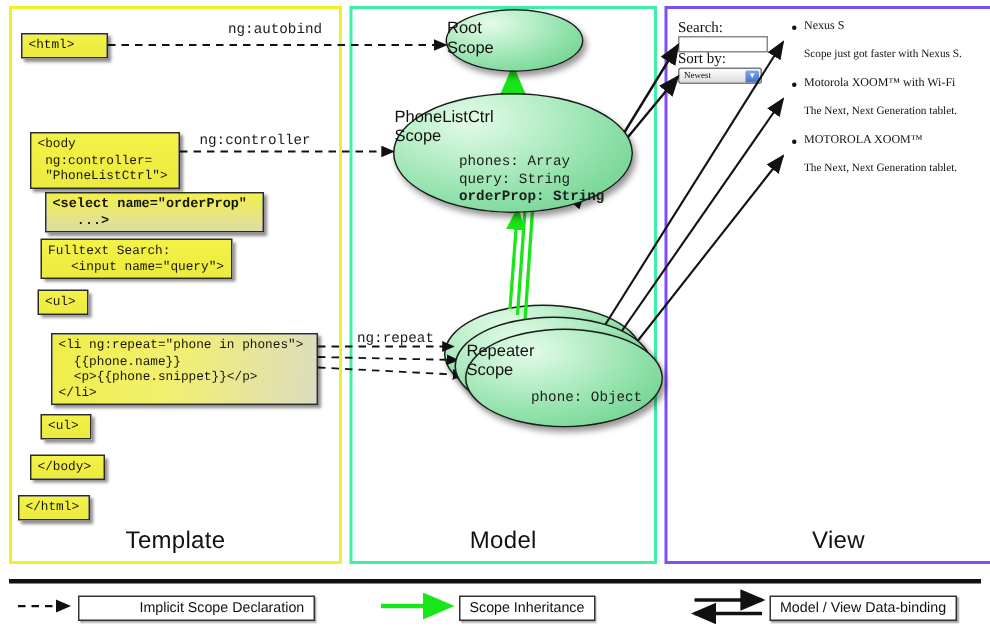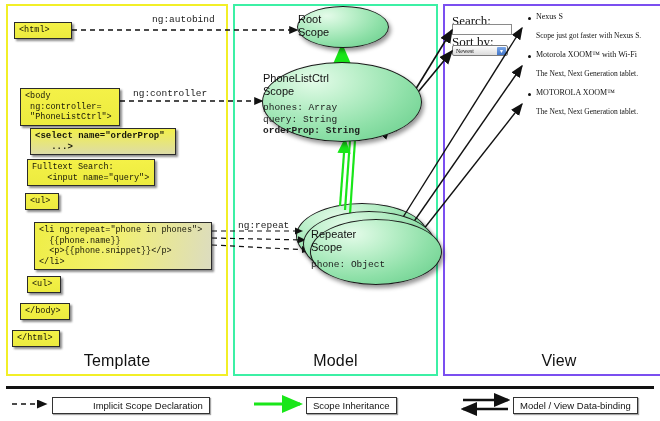--- a/index.html
+++ b/index.html
@@ -28,24 +28,24 @@
              background:linear-gradient(180deg,#f2f04a 0%,#dddca7 100%);}
 
   
   .ell{position:absolute;border-radius:50%;
        border:1.4px solid #1b1b1b;
        background:radial-gradient(ellipse at 32% 22%,#e4fbe9 0%,#bdf0cb 28%,#8ee0a8 62%,#62cb87 100%);
        box-shadow:2px 3px 4px rgba(0,0,0,.42);
        box-sizing:border-box;z-index:5;}
   .ell .t{color:#111;font-size:11px;line-height:13px;}
   .ell .m{font-family:"Liberation Mono","DejaVu Sans Mono",monospace;
-          font-size:9.5px;line-height:11.5px;color:#1d1d1d;}
-
-  
-  .vlabel{position:absolute;font-family:"Liberation Serif",serif;font-size:13px;color:#111;text-align:center;}
+          font-size:9.5px;line-height:11.5px;color:#1d1d1d;margin-left:43px;}
+
+  
+  .vlabel{position:absolute;font-family:"Liberation Serif",serif;font-size:10px;color:#111;text-align:center;}
   #view-search-input{position:absolute;left:452px;top:24px;width:60px;height:11px;
       border:1px solid #8a8a8a;background:#fff;box-sizing:border-box;}
   #view-sort-select{position:absolute;left:452px;top:45px;width:56px;height:11px;
       border:1px solid #7a7a7a;border-radius:2px;box-sizing:border-box;
       background:linear-gradient(180deg,#fdfdfd,#dcdcdc);
       font-family:"Liberation Serif",serif;font-size:6px;color:#111;
       padding-left:3px;line-height:10px;overflow:hidden;}
   #view-sort-select .arrow{position:absolute;right:1px;top:1px;width:9px;height:9px;
       background:linear-gradient(180deg,#7ba7e8,#3a6fc4);border-radius:1px;
       color:#fff;font-size:6px;text-align:center;line-height:9px;}

